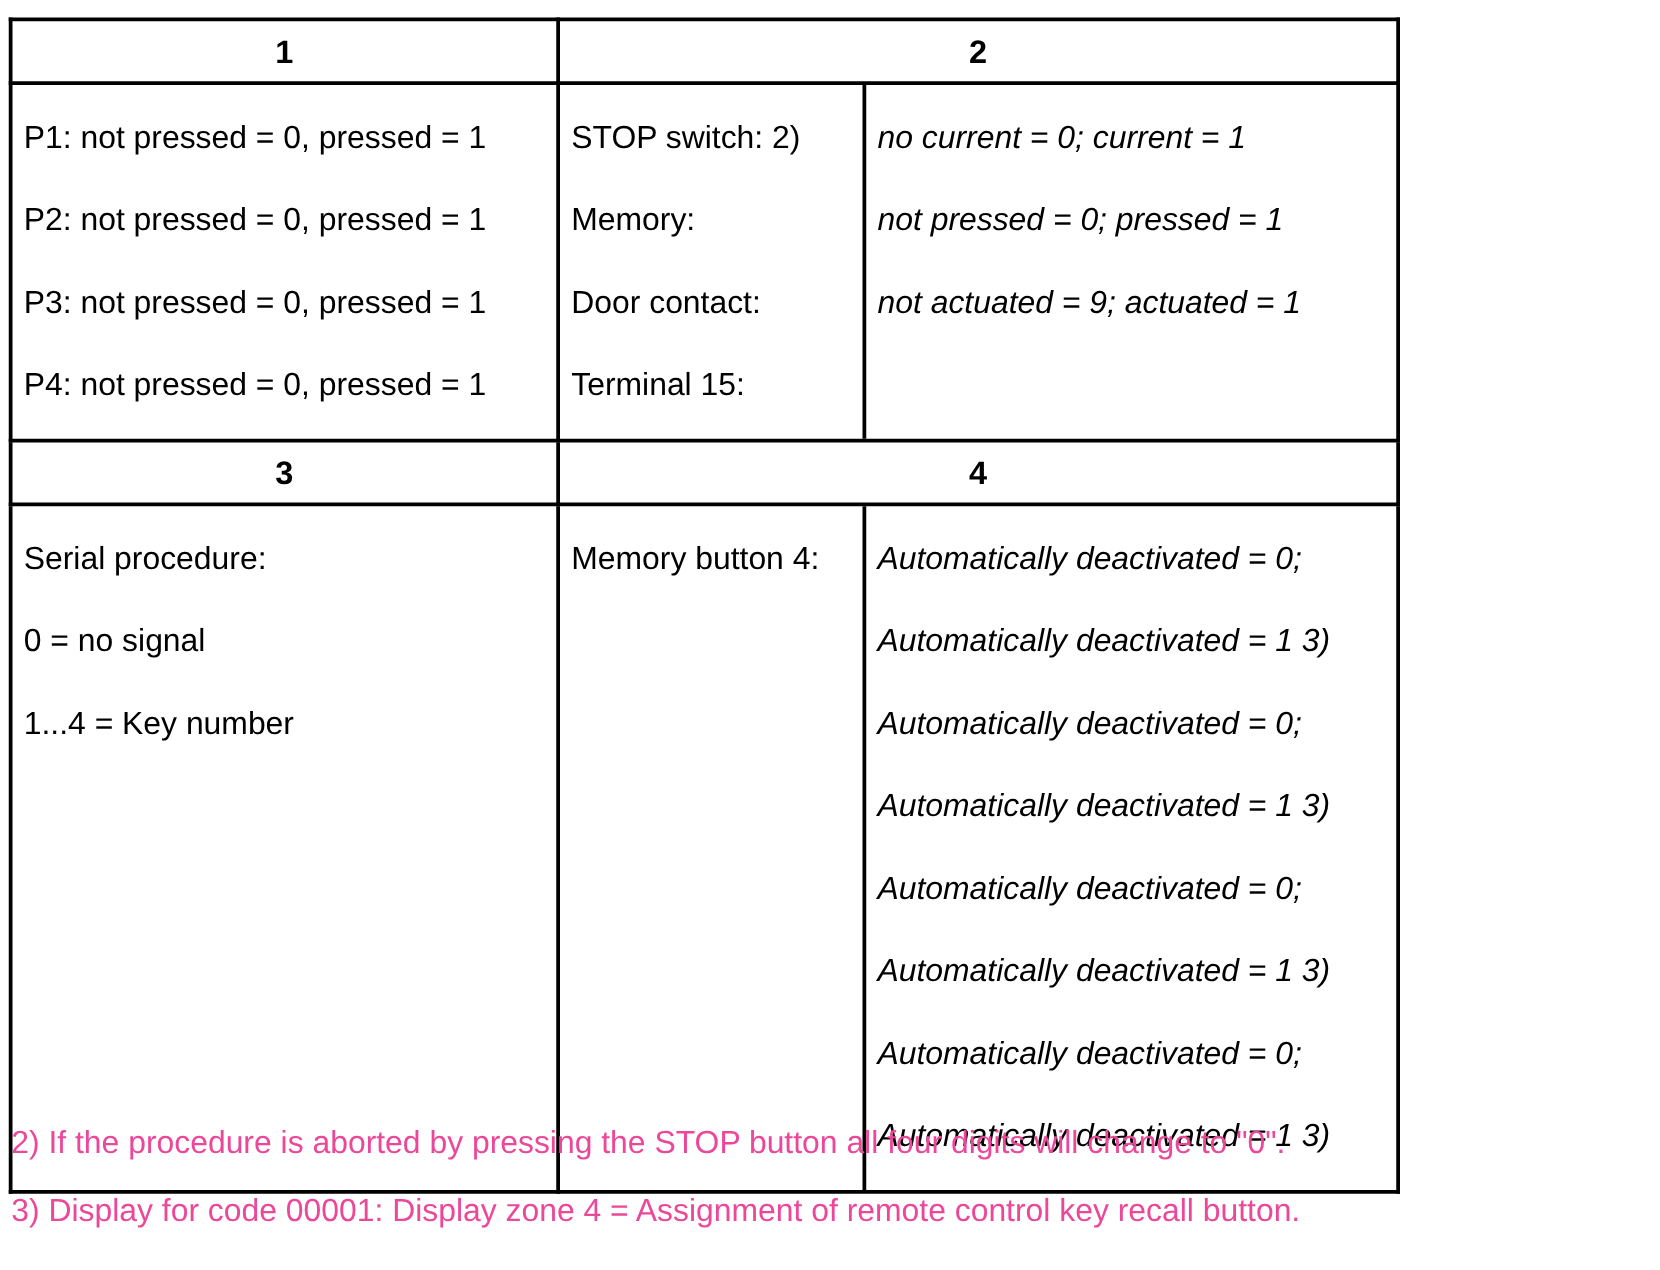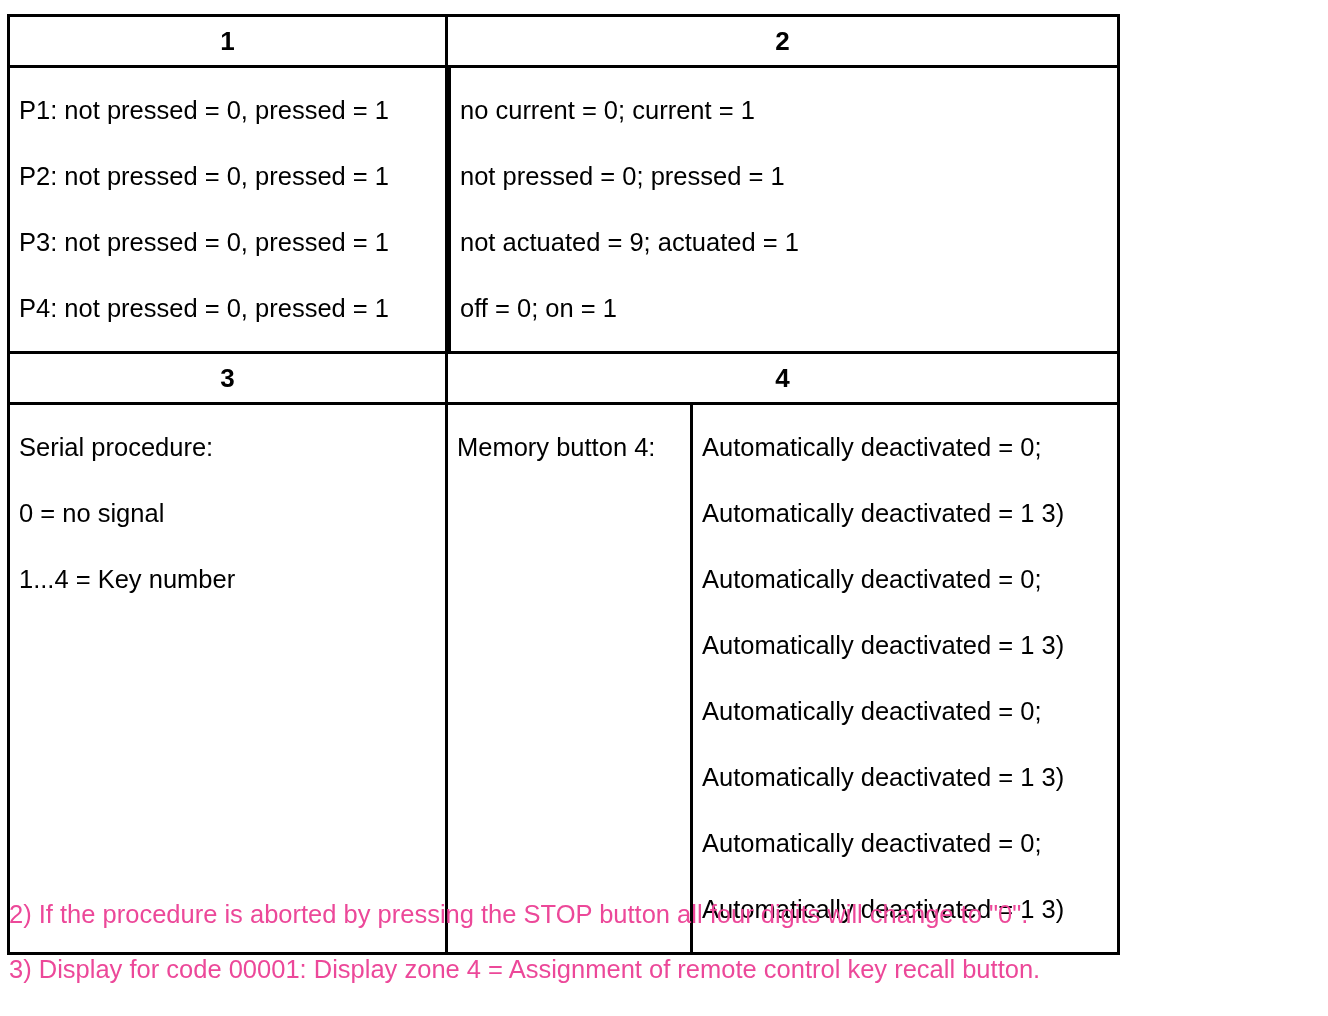--- a/index.html
+++ b/index.html
@@ -81,20 +81,21 @@
   .split-col {
     display: table-cell;
     vertical-align: top;
     padding: 0;
   }
   .split-col.labelcol {
     width: 242px;
   }
   .split-col.valcol {
     border-left: 3px solid #000000;
+    font-style: italic;
   }
 
   
   .footnote {
     position: absolute;
     left: 9px;
     font-size: 25.5px;
     line-height: 30px;
     white-space: nowrap;
     color: #ec4899;
@@ -127,26 +128,33 @@
         <td class="body-cell">
           <div class="lines">
             <div class="line">P1: not pressed = 0, pressed = 1</div>
             <div class="line">P2: not pressed = 0, pressed = 1</div>
             <div class="line">P3: not pressed = 0, pressed = 1</div>
             <div class="line">P4: not pressed = 0, pressed = 1</div>
           </div>
         </td>
         <td class="body-cell">
           <div class="split">
+            <div class="split-col labelcol">
+              <div class="lines">
+                <div class="line">STOP switch: 2)</div>
+                <div class="line">Memory:</div>
+                <div class="line">Door contact:</div>
+                <div class="line">Terminal 15:</div>
+              </div>
+            </div>
             <div class="split-col valcol">
               <div class="lines">
                 <div class="line">no current = 0; current = 1</div>
                 <div class="line">not pressed = 0; pressed = 1</div>
                 <div class="line">not actuated = 9; actuated = 1</div>
-                <div class="line">off = 0; on = 1</div>
               </div>
             </div>
           </div>
         </td>
       </tr>
 
       <tr>
         <td class="band">
           <span>3</span>
         </td>

